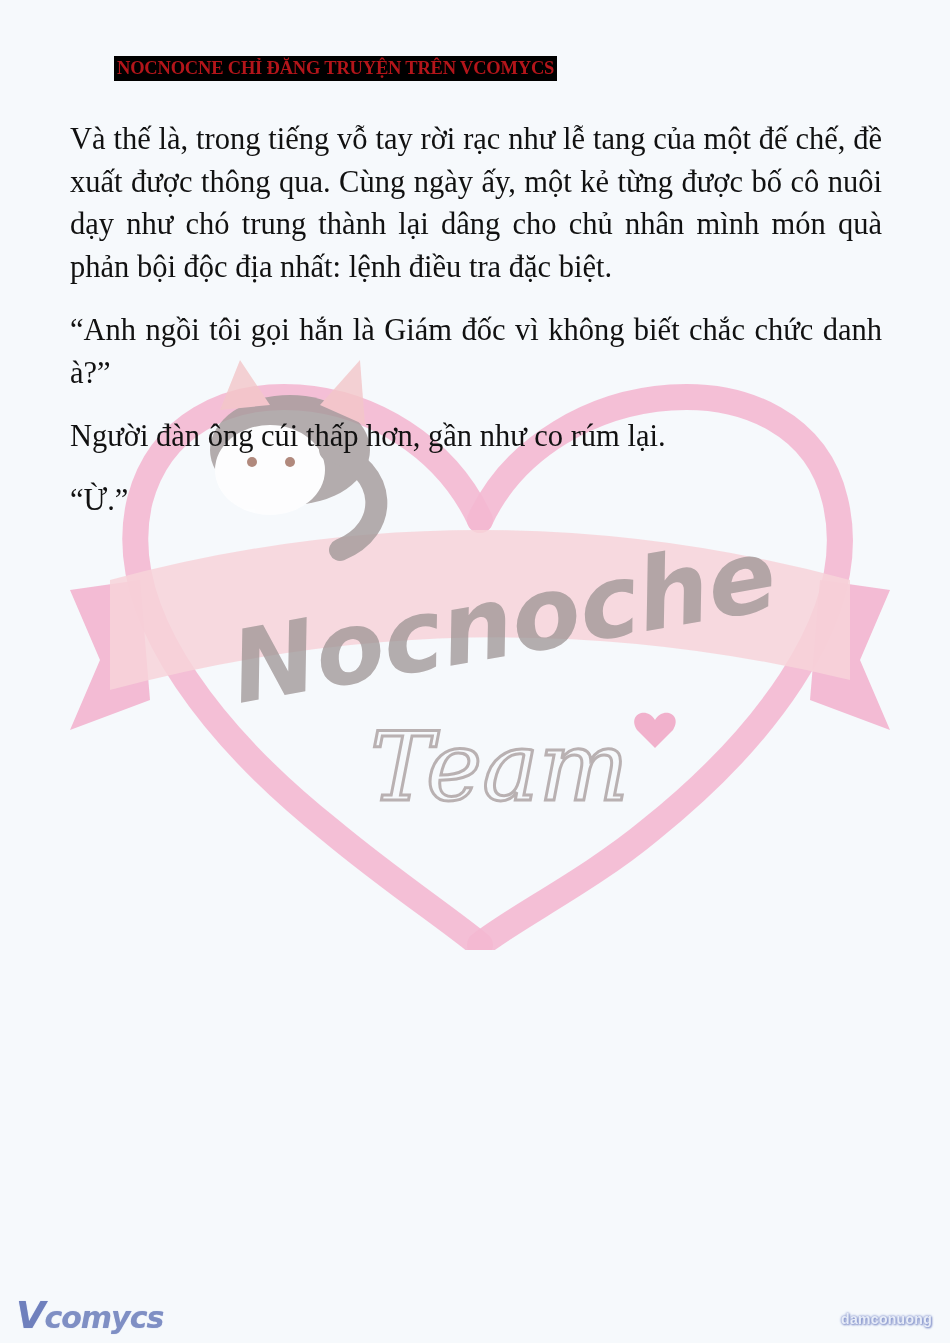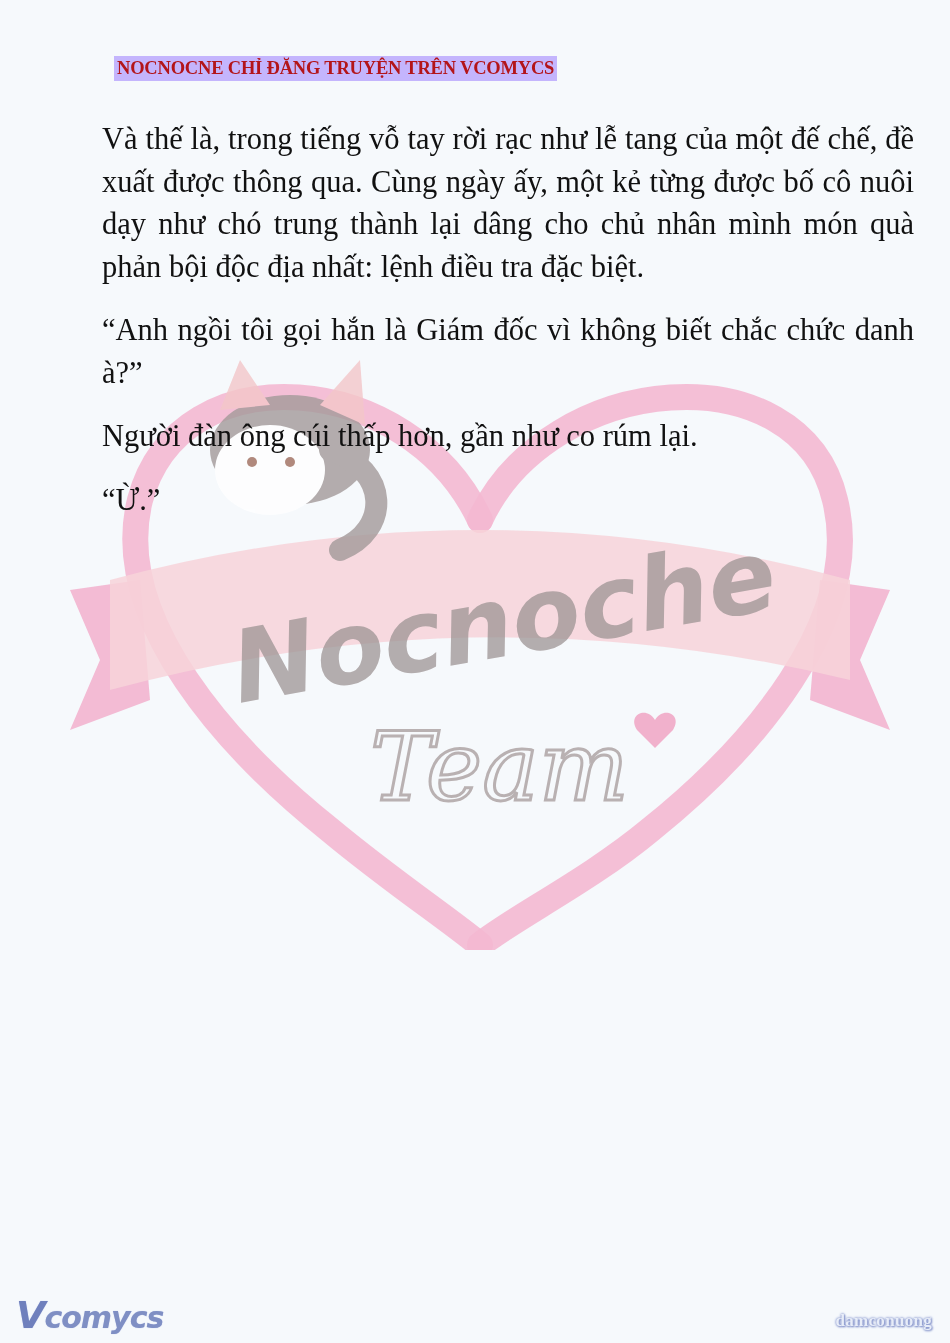--- a/index.html
+++ b/index.html
@@ -30,21 +30,21 @@
       pointer-events: none;
     }
     .watermark svg { width: 100%; height: 100%; }
 
     
     .header-tag {
       position: absolute;
       left: 114px;
       top: 56px;
       z-index: 3;
-      background: #c4b5fd;
+      background: #000000;
       color: #b3151a;
       font-family: "Liberation Serif", "DejaVu Serif", serif;
       font-weight: bold;
       font-size: 18.5px;
       letter-spacing: -0.2px;
       padding: 1px 3px 2px 3px;
       line-height: 22px;
       white-space: nowrap;
     }
 
@@ -52,21 +52,20 @@
     .content {
       position: absolute;
       left: 70px;
       top: 118px;
       width: 812px;
       z-index: 2;
       color: #111;
       font-family: "Liberation Serif", "DejaVu Serif", serif;
       font-size: 30.5px;
       line-height: 42.5px;
-      margin-left: 32px;
     }
     .content p {
       margin: 0 0 21px 0;
       text-align: justify;
     }
 
     
     .logo-left {
       position: absolute;
       left: 16px;
@@ -84,23 +83,23 @@
     .logo-left .v {
       font-size: 38px;
       color: #6f80bd;
     }
     .logo-right {
       position: absolute;
       right: 18px;
       top: 1311px;
       z-index: 3;
       color: #e8edf8;
-      font-family: Liberation Serif, serif;
+      font-family: Liberation Sans, sans-serif;
       font-weight: bold;
-      font-size: 17px;
+      font-size: 14px;
       letter-spacing: 0.3px;
       text-shadow:
         0 0 2px #8d9bd0,
         0 0 3px #8d9bd0,
         1px 1px 2px #7d8cc5;
     }
   </style>
 </head>
 <body>
 

